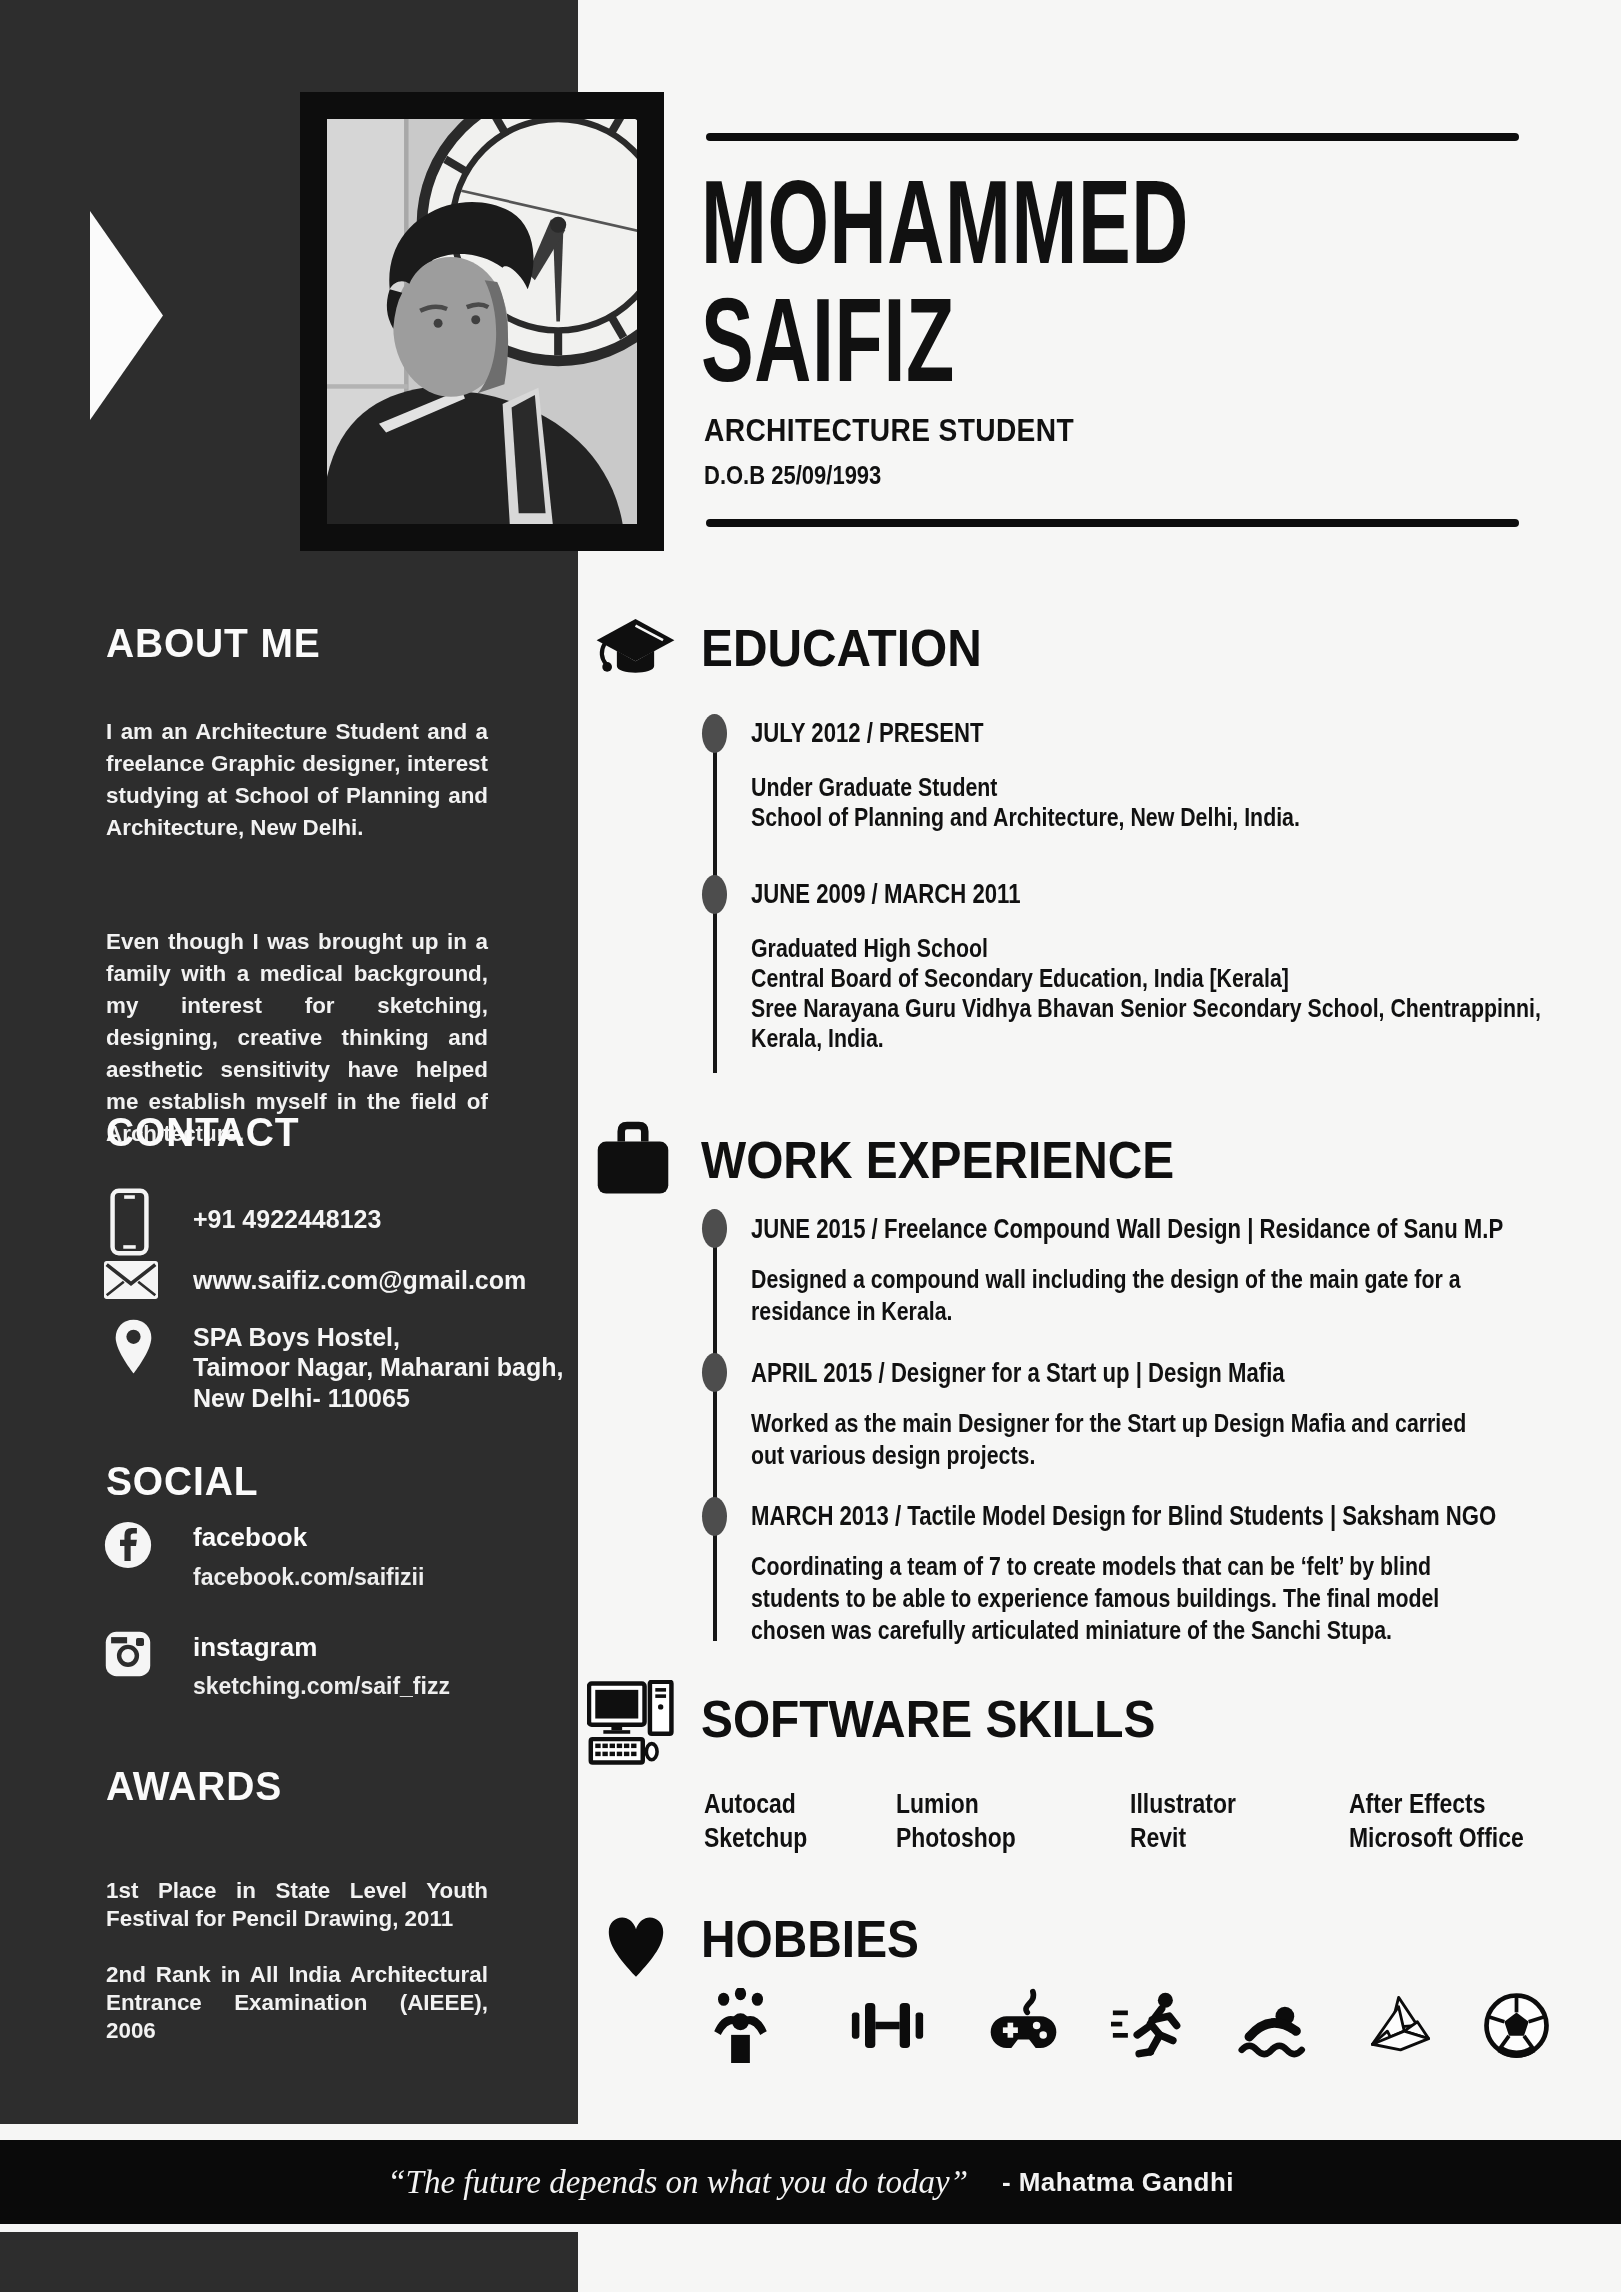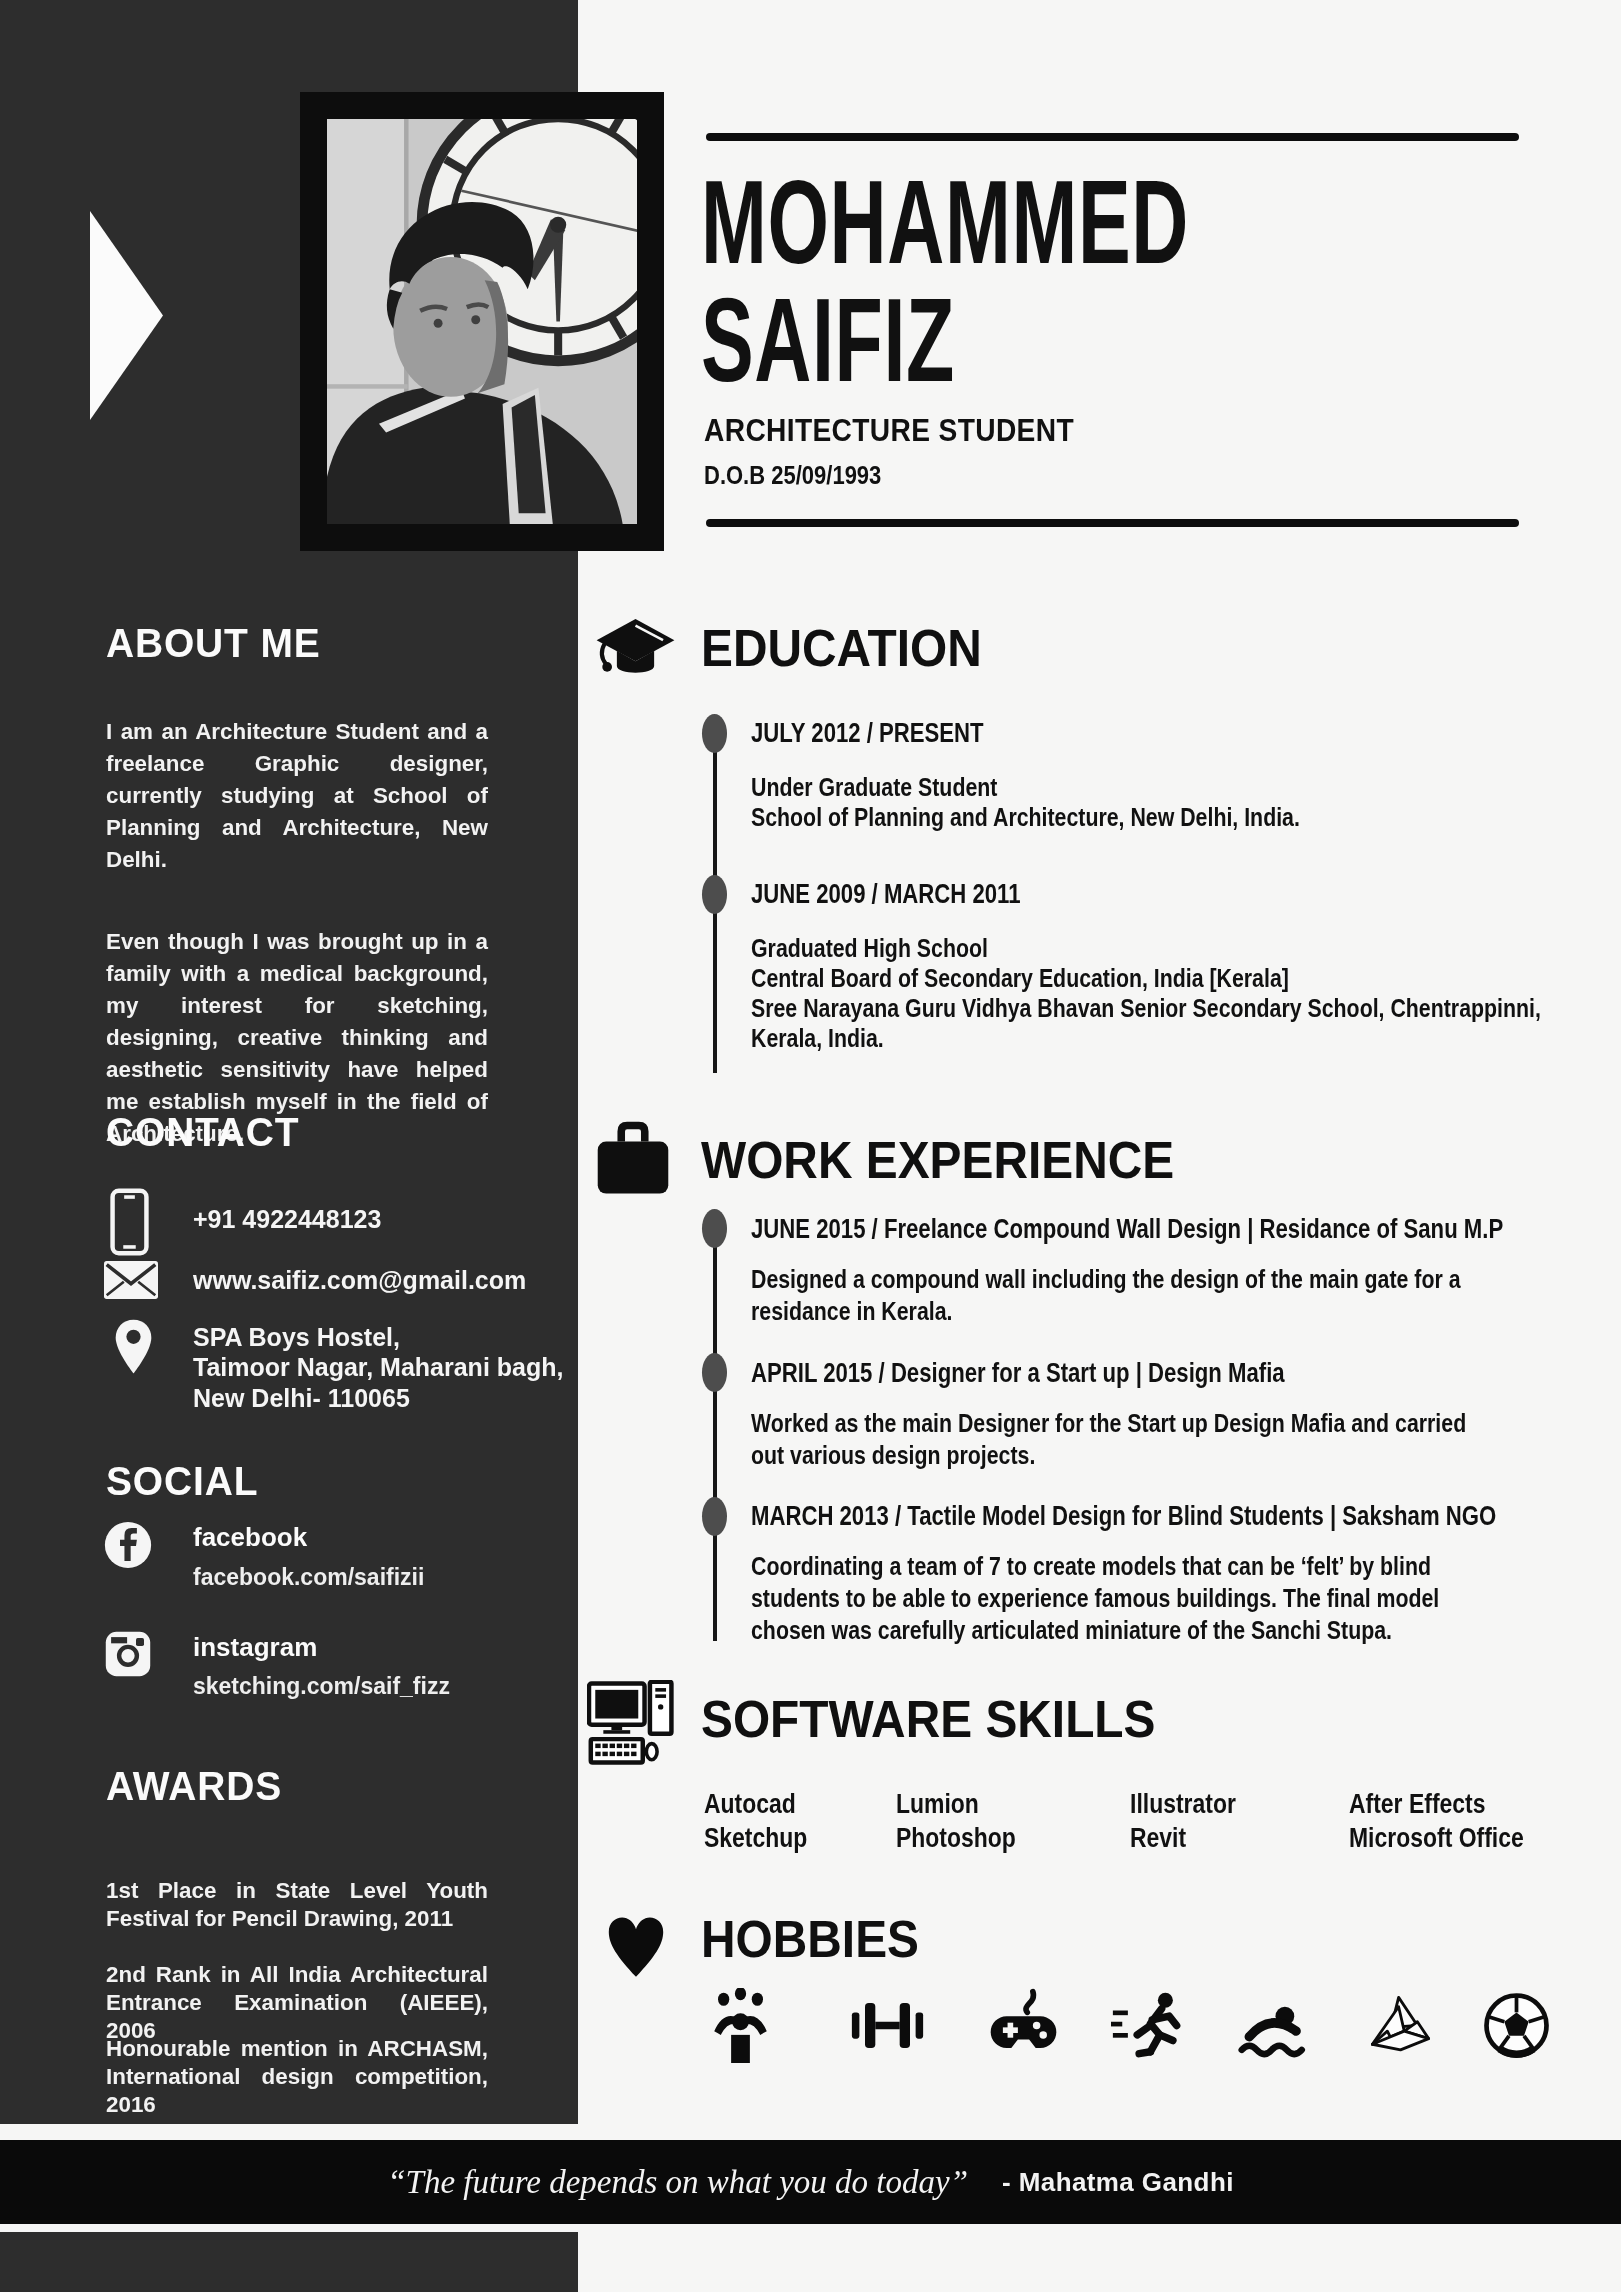--- a/index.html
+++ b/index.html
@@ -282,21 +282,21 @@
         <line x1="53" y1="36" x2="69" y2="31"></line>
         <line x1="48" y1="51" x2="58" y2="65"></line>
         <line x1="32" y1="51" x2="22" y2="65"></line>
         <line x1="27" y1="36" x2="11" y2="31"></line>
       </g>
       <path d="M22 65 a32 32 0 0 0 36 0" fill="none" stroke="#0c0c0c" stroke-width="8"></path>
     </svg>
   </div>
 
   <div class="side-h" style="left:106px;top:620px">ABOUT ME</div>
-  <div class="side-p" style="top:716px">I am an Architecture Student and a freelance Graphic designer, currently studying at School of Planning and Architecture, New Delhi.</div>
+  <div class="side-p" style="top:716px">I am an Architecture Student and a freelance Graphic designer, interest studying at School of Planning and Architecture, New Delhi.</div>
   <div class="side-p" style="top:926px">Even though I was brought up in a family with a medical background, my interest for sketching, designing, creative thinking and aesthetic sensitivity have helped me establish myself in the field of Architecture.</div>
 
   <div class="side-h" style="left:106px;top:1109px">CONTACT</div>
   <div class="c-icon" style="left:109px;top:1188px">
     <svg width="41" height="68" viewBox="0 0 46 76">
       <rect x="4" y="3" width="38" height="70" rx="7" fill="none" stroke="#f5f5f5" stroke-width="5"></rect>
       <rect x="17" y="8" width="12" height="4" fill="#f5f5f5"></rect>
       <rect x="16" y="64" width="14" height="4" fill="#f5f5f5"></rect>
     </svg>
   </div>
@@ -335,21 +335,20 @@
       <rect x="36" y="9" width="9" height="9" rx="2" fill="#2d2d2d"></rect>
       <rect x="8" y="8" width="18" height="7" fill="#2d2d2d"></rect>
     </svg>
   </div>
   <div class="s-label" style="top:1632px">instagram</div>
   <div class="s-handle" style="top:1673px">sketching.com/saif_fizz</div>
 
   <div class="side-h" style="left:106px;top:1763px">AWARDS</div>
   <div class="award" style="top:1877px">1st Place in State Level Youth Festival for Pencil Drawing, 2011</div>
   <div class="award" style="top:1961px">2nd Rank in All India Architectural Entrance Examination (AIEEE), 2006</div>
-  <div class="award" style="top:2035px">Honourable mention in ARCHASM, International design competition, 2016</div>
 
   <div class="footer-bar">
     <span class="quote">“The future depends on what you do today”</span>
     <span class="author">- Mahatma Gandhi</span>
   </div>
   <div class="bottom-block"></div>
 
 </div>
 
 

